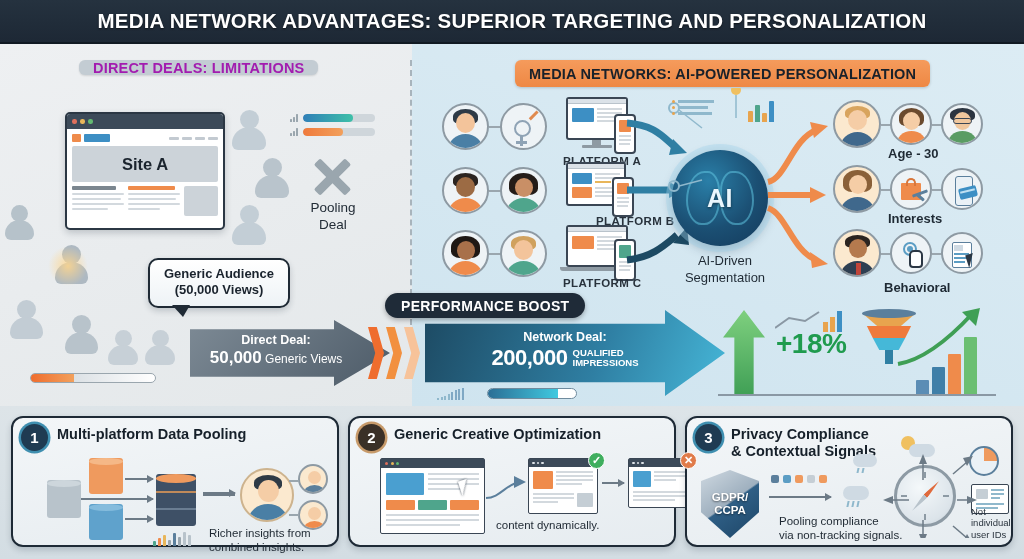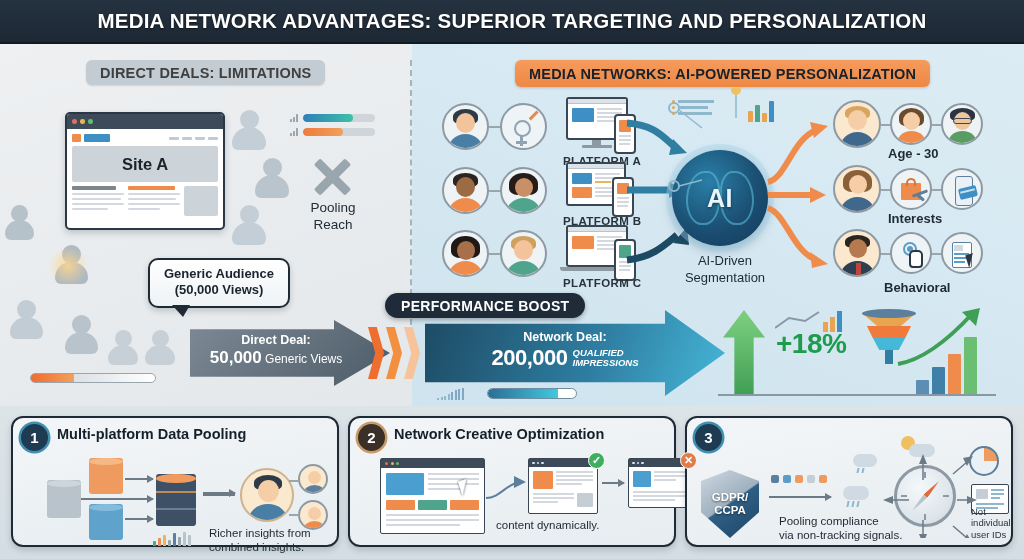--- a/index.html
+++ b/index.html
@@ -36,22 +36,22 @@
     position: absolute; left: 410px; top: 60px; width: 0; height: 265px;
     border-left: 2px dashed #a8b4bc;
   }
 
   
   .pill {
     position: absolute; display: flex; align-items: center; justify-content: center;
     border-radius: 6px; font-weight: bold; white-space: nowrap;
   }
   .pill-left {
-    left: 86px; top: 60px; height: 25px; padding: 0 14px;
-    background: #c3ccd3; color: #404040; font-size: 14.5px; letter-spacing: .2px;
+    left: 79px; top: 60px; height: 15px; padding: 0 14px;
+    background: #c3ccd3; color: #a21caf; font-size: 14.5px; letter-spacing: .2px;
     box-shadow: 0 1px 2px rgba(0,0,0,.12);
   }
   .pill-right {
     left: 515px; top: 60px; height: 27px; padding: 0 14px;
     background: linear-gradient(180deg,#f59b5c 0%,#ee8844 100%);
     color: #19212a; font-size: 14.5px; letter-spacing: .2px;
     box-shadow: 0 1px 3px rgba(0,0,0,.18);
   }
 
   
@@ -206,21 +206,21 @@
   }
   .arrow-right-txt {
     position: absolute; left: 440px; top: 330px; width: 250px; z-index: 5; color: #fff;
     text-align: center;
   }
   .arrow-right-txt .l1 { font-size: 12.5px; font-weight: bold; }
   .arrow-right-txt .l2 {
     display: flex; align-items: center; justify-content: center; gap: 5px; margin-top: 1px;
   }
   .arrow-right-txt .big { font-size: 22px; font-weight: bold; letter-spacing: -.5px; }
-  .arrow-right-txt .sm { font-size: 9.5px; font-weight: bold; line-height: 1.1; text-align: left; font-style: italic; }
+  .arrow-right-txt .sm { font-size: 9.5px; font-weight: bold; line-height: 1.1; text-align: left; }
 
   
   .up-arrow {
     position: absolute; left: 723px; top: 310px; width: 42px; height: 86px;
     background: linear-gradient(180deg,#7fd07f 0%,#3f9f55 100%);
     clip-path: polygon(50% 0,100% 32%,73% 32%,73% 100%,27% 100%,27% 32%,0 32%);
   }
   .pct {
     position: absolute; left: 776px; top: 328px;
     font-size: 28px; font-weight: bold; color: #1f9b4e; letter-spacing: -.5px;
@@ -433,21 +433,21 @@
       <div class="fill" style="width:55%;background:linear-gradient(90deg,#ef7a3c 0%,#f2a05c 100%);"></div>
     </div>
   </div>
 
   <div class="xmark">
       <i></i>
       <i></i>
     </div>
   <div class="limited">
     <div>Pooling</div>
-    <div>Reach</div>
+    <div>Deal</div>
   </div>
 
   <div class="callout">
     <div>Generic Audience</div>
     <div>(50,000 Views)</div>
     <div class="tail"></div>
   </div>
 
   <div style="position:absolute;left:30px;top:373px;width:126px;height:10px;border-radius:5px;background:linear-gradient(90deg,#c9d1d7 0%,#ffffff 100%);border:1.5px solid #9aa6ae;overflow:hidden;">
     <div style="width:35%;height:100%;background:linear-gradient(90deg,#ef6d2e,#f2a05c);"></div>
@@ -522,21 +522,21 @@
         </div>
       </div>
     </div>
     <div class="phone" style="left:46px;top:15px;width:22px;height:40px;">
       <div class="mblock" style="margin:4px 3px 3px;height:11px;background:#ef8b4b;"></div>
       <div style="margin:0 3px;height:2px;background:#d3d9de;margin-bottom:2px;"></div>
       <div style="margin:0 3px;height:2px;background:#d3d9de;margin-bottom:2px;"></div>
       <div style="margin:0 3px;height:2px;background:#d3d9de;width:60%"></div>
     </div>
   </div>
-  <div class="plat-label" style="left:563px;top:215px;">PLATFORM B</div>
+  <div class="plat-label" style="left:596px;top:215px;">PLATFORM B</div>
 
   <div class="avatar" style="left:442px;top:230px;width:47px;height:47px;">
     <div class="hair" style="left:7px;top:4px;width:29px;height:22px;background:#1f1814;"></div>
     <div class="face" style="left:13px;top:9px;width:18px;height:19px;background:#a8704a;"></div>
     <div class="torso" style="left:4px;top:29px;width:35px;height:20px;background:#ef8b4b;"></div>
   </div>
   <div style="position:absolute;left:489px;top:253px;width:12px;height:1.5px;background:#9aa6ae;"></div>
   <div class="avatar" style="left:500px;top:230px;width:47px;height:47px;">
     <div class="hair" style="left:9px;top:4px;width:25px;height:14px;background:#d0a15e;"></div>
     <div class="face" style="left:12px;top:8px;width:19px;height:20px;background:#f3c49b;"></div>
@@ -813,21 +813,21 @@
       </div>
 
       <div class="card-cap" style="left:196px;top:108px;width:126px;">
         <div>Richer insights from</div>
         <div>combined insights.</div>
       </div>
     </div>
 
     <div class="card">
       <div class="badge b2">2</div>
-      <div class="card-title">Network Creative Optimization</div>
+      <div class="card-title">Generic Creative Optimization</div>
 
       <div class="mini-win" style="left:30px;top:40px;width:105px;height:76px;">
         <div style="height:9px;background:#3c4a59;display:flex;align-items:center;gap:2.5px;padding-left:4px;">
           <i style="width:3px;height:3px;border-radius:50%;background:#e0705c;display:block;"></i>
           <i style="width:3px;height:3px;border-radius:50%;background:#e8b65a;display:block;"></i>
           <i style="width:3px;height:3px;border-radius:50%;background:#63ba72;display:block;"></i>
         </div>
         <div style="padding:5px;">
           <div style="display:flex;gap:4px;margin-bottom:5px;">
             <div style="width:38px;height:22px;background:#4a9fd0;border-radius:1px;"></div>
@@ -905,20 +905,24 @@
       </div>
       <div class="badge-ok badge-no" style="left:330px;top:34px;">✕</div>
 
       <div class="card-cap" style="left:146px;top:100px;width:180px;">
         <div>content dynamically.</div>
       </div>
     </div>
 
     <div class="card">
       <div class="badge">3</div>
+      <div class="card-title">
+        <div>Privacy Compliance</div>
+        <div>&amp; Contextual Signals</div>
+      </div>
 
       <div class="shield">
         <div>GDPR/</div>
         <div>CCPA</div>
       </div>
 
       <div style="position:absolute;left:84px;top:57px;display:flex;gap:4px;">
         <i style="width:8px;height:8px;border-radius:2px;background:#5b7f9c;display:block;"></i>
         <i style="width:8px;height:8px;border-radius:2px;background:#5b9dc4;display:block;"></i>
         <i style="width:8px;height:8px;border-radius:2px;background:#ef9a5e;display:block;"></i>

